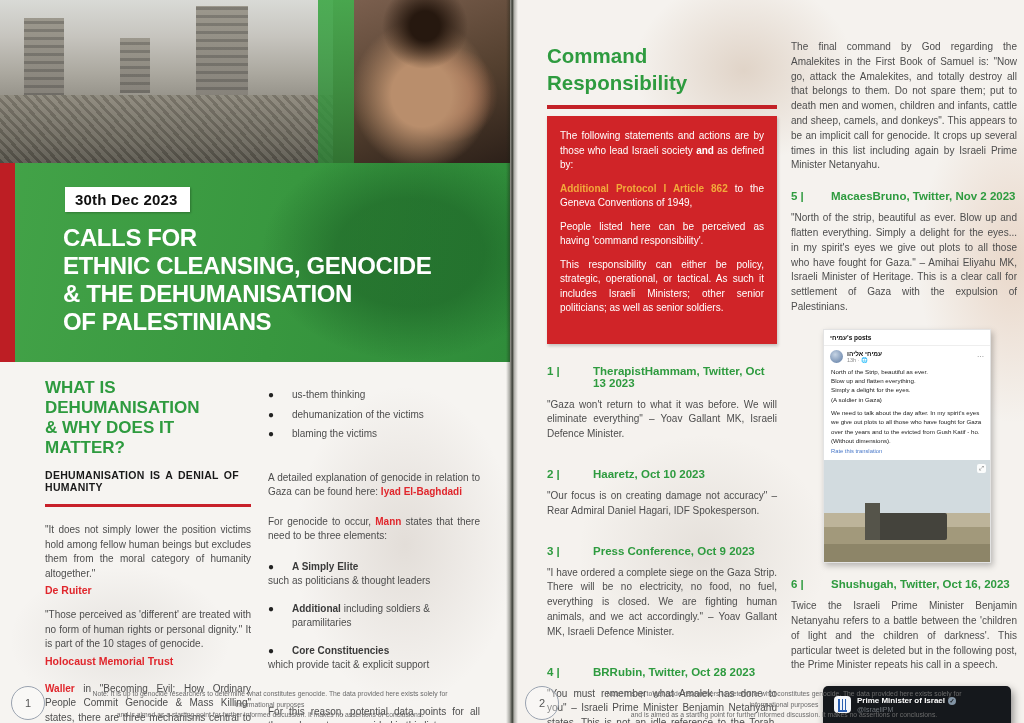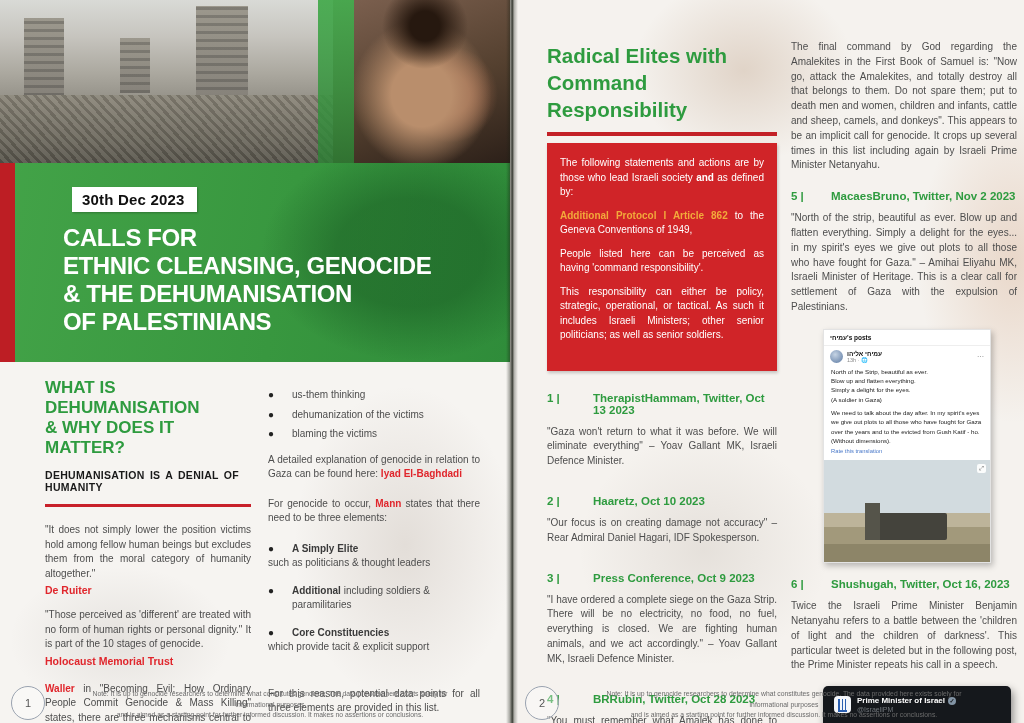--- a/index.html
+++ b/index.html
@@ -23,21 +23,21 @@
       radial-gradient(ellipse at 50% 58%,#b98e6c 0 24%,rgba(0,0,0,0) 56%),
       radial-gradient(circle at 66% 58%,#96644a 0 13%,rgba(0,0,0,0) 32%),
       linear-gradient(160deg,#7d6150 0%,#54402f 55%,#2c2019 100%);}
   .green-band{position:absolute;left:318px;top:0;width:36px;height:163px;
     background:linear-gradient(180deg,rgba(70,170,78,.95),rgba(44,130,52,.8));}
   .green-block{position:absolute;left:0;top:163px;width:510px;height:199px;
     background:linear-gradient(100deg,#43a348 0%,#38973f 55%,#2f8c3a 100%);}
   .green-face{position:absolute;left:260px;top:163px;width:250px;height:199px;
     background:radial-gradient(ellipse at 60% 45%,rgba(15,70,25,.38) 0 35%,rgba(0,0,0,0) 70%);}
   .red-stripe{position:absolute;left:0;top:163px;width:15px;height:199px;background:#bd1e24;}
-  .date-badge{position:absolute;left:72px;top:187px;background:#ffffff;color:#101010;
+  .date-badge{position:absolute;left:65px;top:187px;background:#ffffff;color:#101010;
     font-weight:bold;font-size:15px;padding:4px 12px 4px 10px;letter-spacing:.2px;box-shadow:1px 1px 2px rgba(0,0,0,.25);}
   .main-title{position:absolute;left:63px;top:224px;width:440px;color:#ffffff;
     font-weight:bold;font-size:24px;line-height:1.17;letter-spacing:-.4px;}
   .colA{position:absolute;left:45px;top:378px;width:206px;}
   .colB{position:absolute;left:268px;top:372px;width:212px;}
   .h-green{color:#2e9b3f;font-weight:bold;font-size:17px;line-height:1.18;}
   .sub-black{margin-top:11px;font-size:10.5px;font-weight:bold;color:#191919;letter-spacing:.3px;word-spacing:2px;}
   .red-rule{margin-top:11px;height:3px;background:#c8202a;width:100%;}
   .body-p{font-size:10px;color:#4d4d4d;line-height:1.45;text-align:justify;margin-top:12px;}
   .src{color:#e0262c;font-weight:bold;font-size:10.5px;margin-top:3px;}
@@ -145,21 +145,21 @@
         </div>
       <div class="brow">
           <span class="bdot">●</span>
           <span>dehumanization of the victims</span>
         </div>
       <div class="brow">
           <span class="bdot">●</span>
           <span>blaming the victims</span>
         </div>
     </div>
-    <div class="body-p" style="margin-top:11px;"><span>A detailed explanation of genocide in relation to Gaza can be found here: </span><span class="red-b">Iyad El-Baghdadi</span></div>
+    <div class="body-p" style="margin-top:29px;"><span>A detailed explanation of genocide in relation to Gaza can be found here: </span><span class="red-b">Iyad El-Baghdadi</span></div>
     <div class="body-p" style="margin-top:15px;"><span>For genocide to occur, </span><span class="red-b">Mann</span><span> states that there need to be three elements:</span></div>
 
     <div class="brow" style="margin-top:16px;">
         <span class="bdot">●</span>
         <span class="el-title">A Simply Elite</span>
       </div>
     <div style="font-size:10px;color:#4d4d4d;line-height:1.45;">such as politicians &amp; thought leaders</div>
 
     <div class="brow" style="margin-top:13px;">
         <span class="bdot">●</span>
@@ -186,21 +186,20 @@
 
 <div class="gutter"></div>
 
 <div class="page" id="pageR">
   <div class="blob" style="left:110px;top:-30px;width:240px;height:200px;background:radial-gradient(ellipse,rgba(165,125,90,.26),rgba(0,0,0,0) 65%);"></div>
   <div class="blob" style="left:400px;top:90px;width:200px;height:340px;background:radial-gradient(ellipse,rgba(190,120,70,.22),rgba(0,0,0,0) 68%);"></div>
   <div class="blob" style="left:60px;top:430px;width:260px;height:240px;background:radial-gradient(ellipse,rgba(140,125,110,.15),rgba(0,0,0,0) 68%);"></div>
 
   <div class="colC">
     <div class="h2-green">
-      <div>Radical Elites with</div>
       <div>Command Responsibility</div>
     </div>
     <div class="red-rule2"></div>
     <div class="red-box">
       <p><span>The following statements and actions are by those who lead Israeli society </span><b>and</b><span> as defined by:</span></p>
       <p><span class="orange">Additional Protocol I Article 862</span><span> to the Geneva Conventions of 1949,</span></p>
       <p>People listed here can be perceived as having 'command responsibility'.</p>
       <p>This responsibility can either be policy, strategic, operational, or tactical. As such it includes Israeli Ministers; other senior politicians; as well as senior soldiers.</p>
     </div>
 

